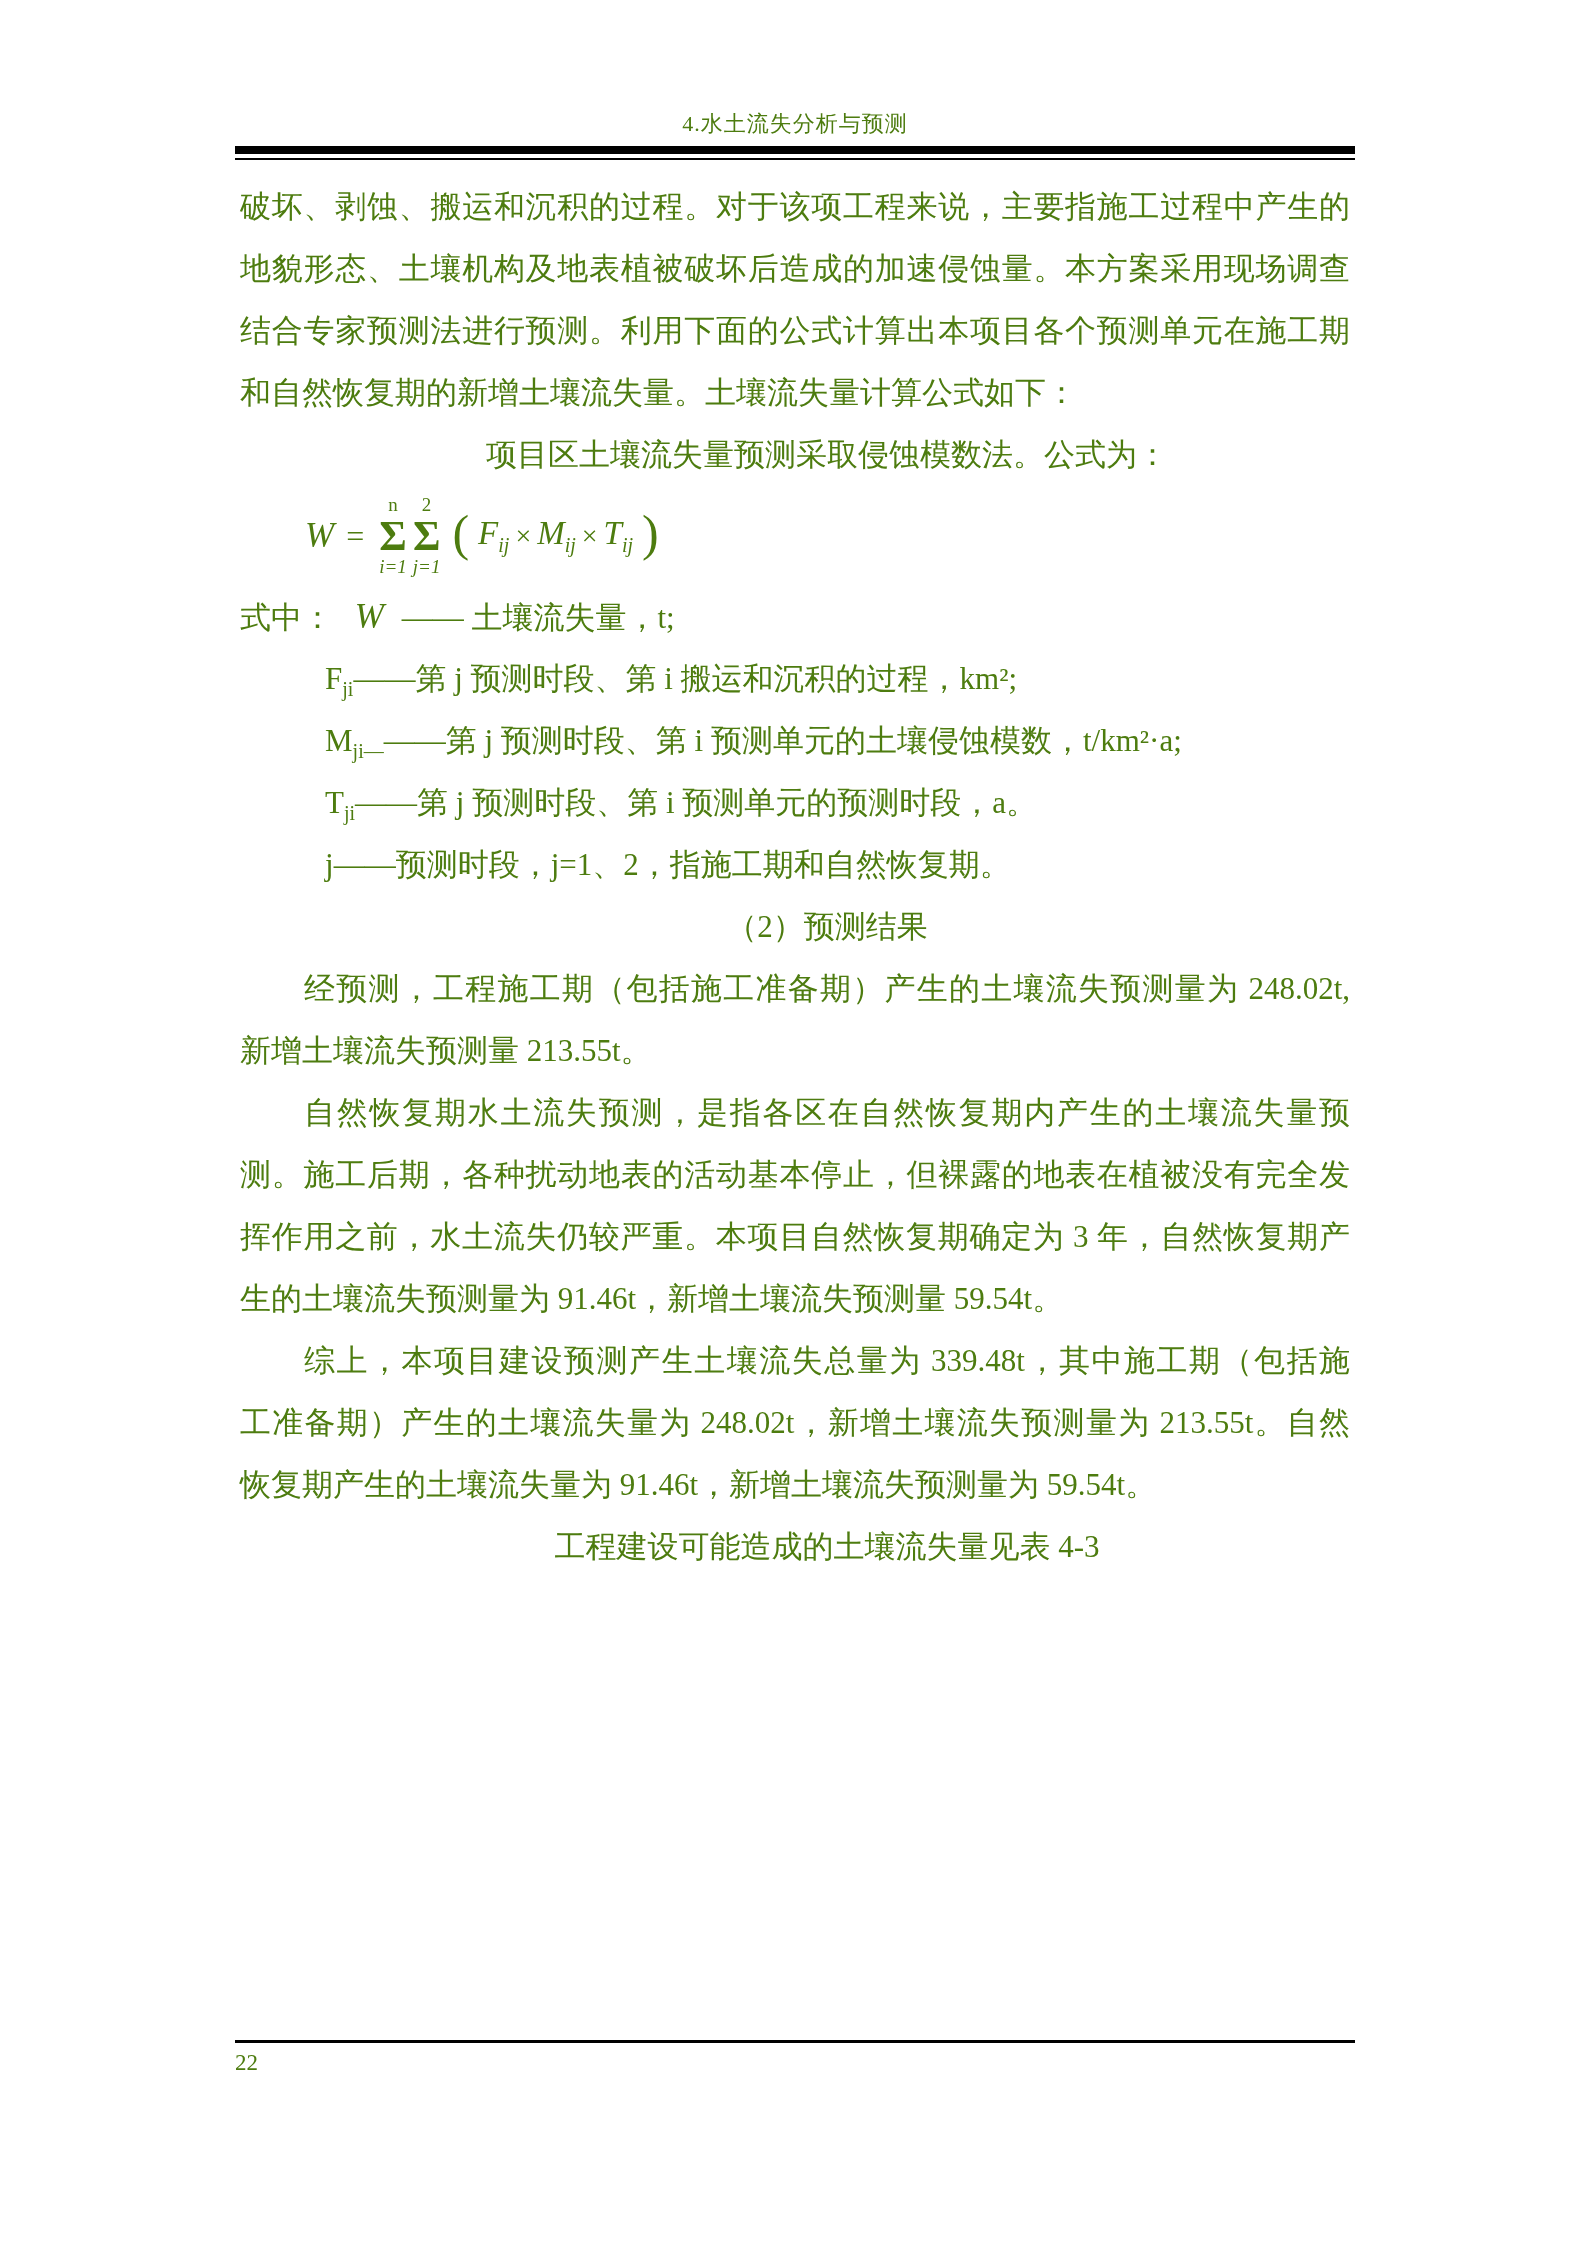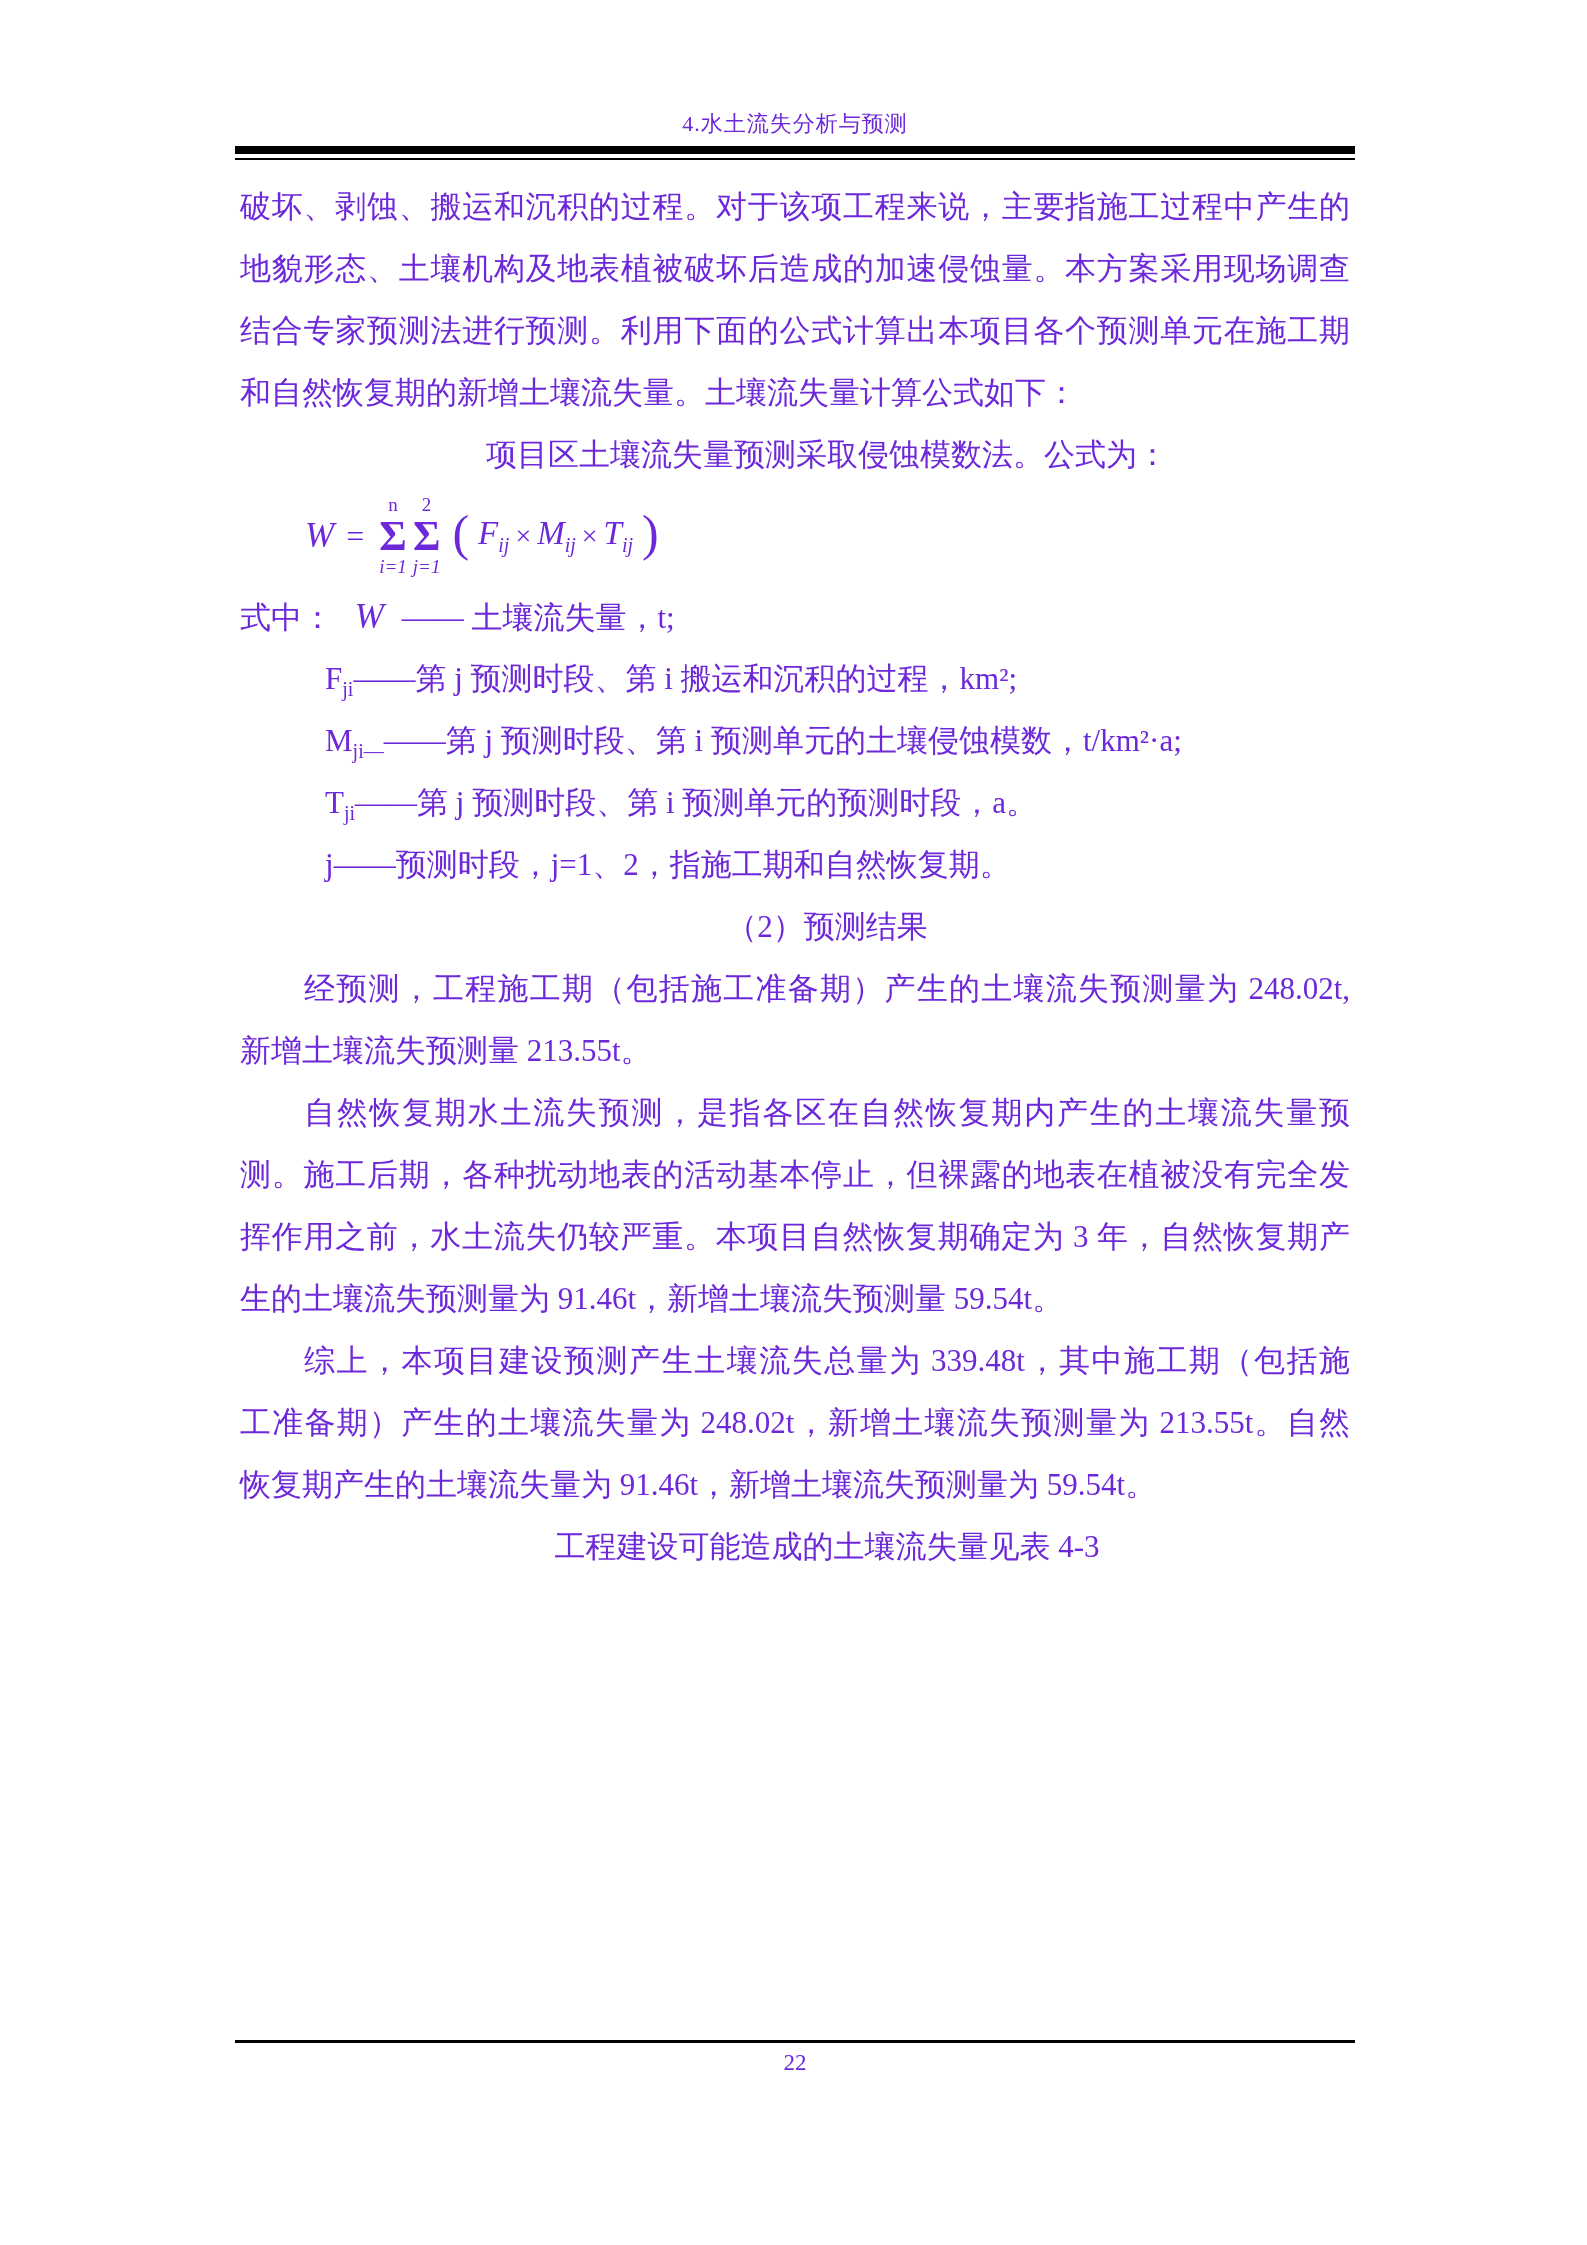--- a/index.html
+++ b/index.html
@@ -4,21 +4,21 @@
 <style>
   * { margin: 0; padding: 0; box-sizing: border-box; }
   html, body { background: #888; }
   .page {
     position: relative;
     width: 1587px;
     height: 2245px;
     margin: 0 auto;
     background: #ffffff;
     font-family: "Liberation Serif", "DejaVu Serif", serif;
-    color: #6d28d9;
+    color: #4d7c0f;
     overflow: hidden;
   }
 
   
   .header-title {
     position: absolute;
     top: 110px;
     left: 235px;
     width: 1120px;
     text-align: center;
@@ -98,21 +98,20 @@
     left: 235px;
     width: 1120px;
     height: 3px;
     background: #000;
   }
   .page-number {
     position: absolute;
     top: 2049px;
     left: 235px;
     width: 1120px;
-    text-align: center;
     font-size: 23px;
     line-height: 28px;
   }
 </style>
 </head>
 <body>
 
 <div class="page">
 
   <div class="header-title">4.水土流失分析与预测</div>

